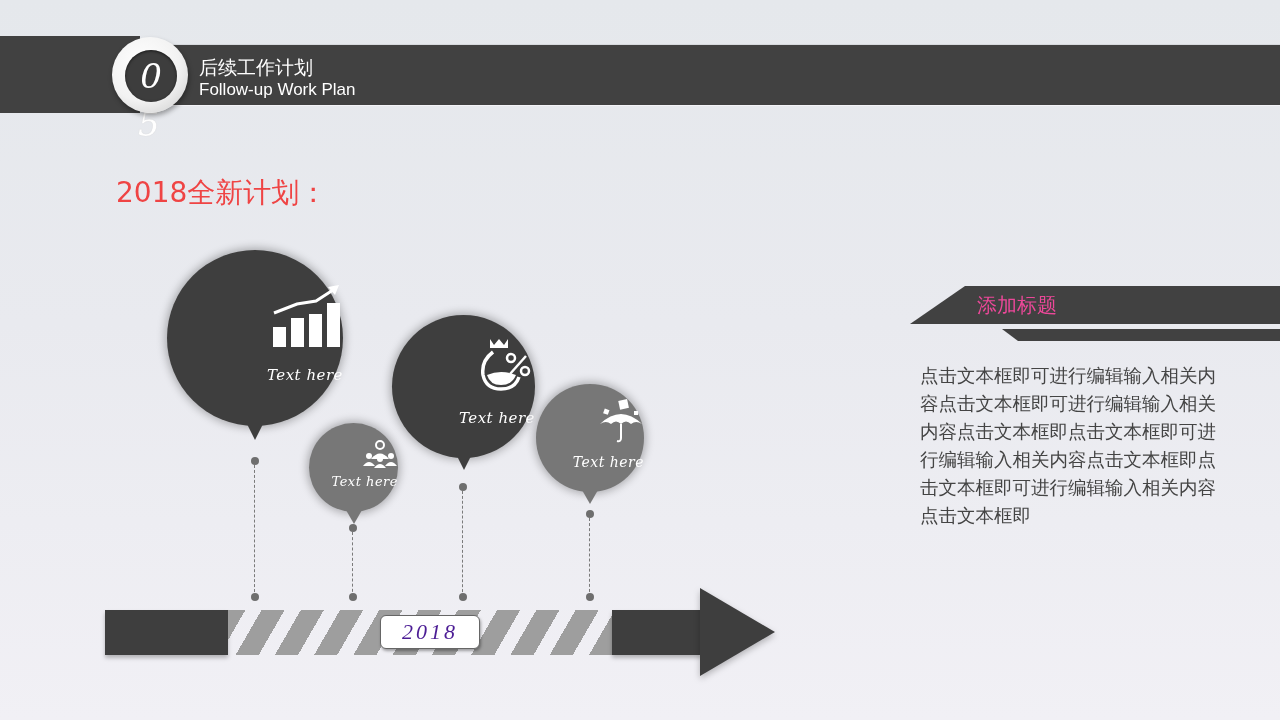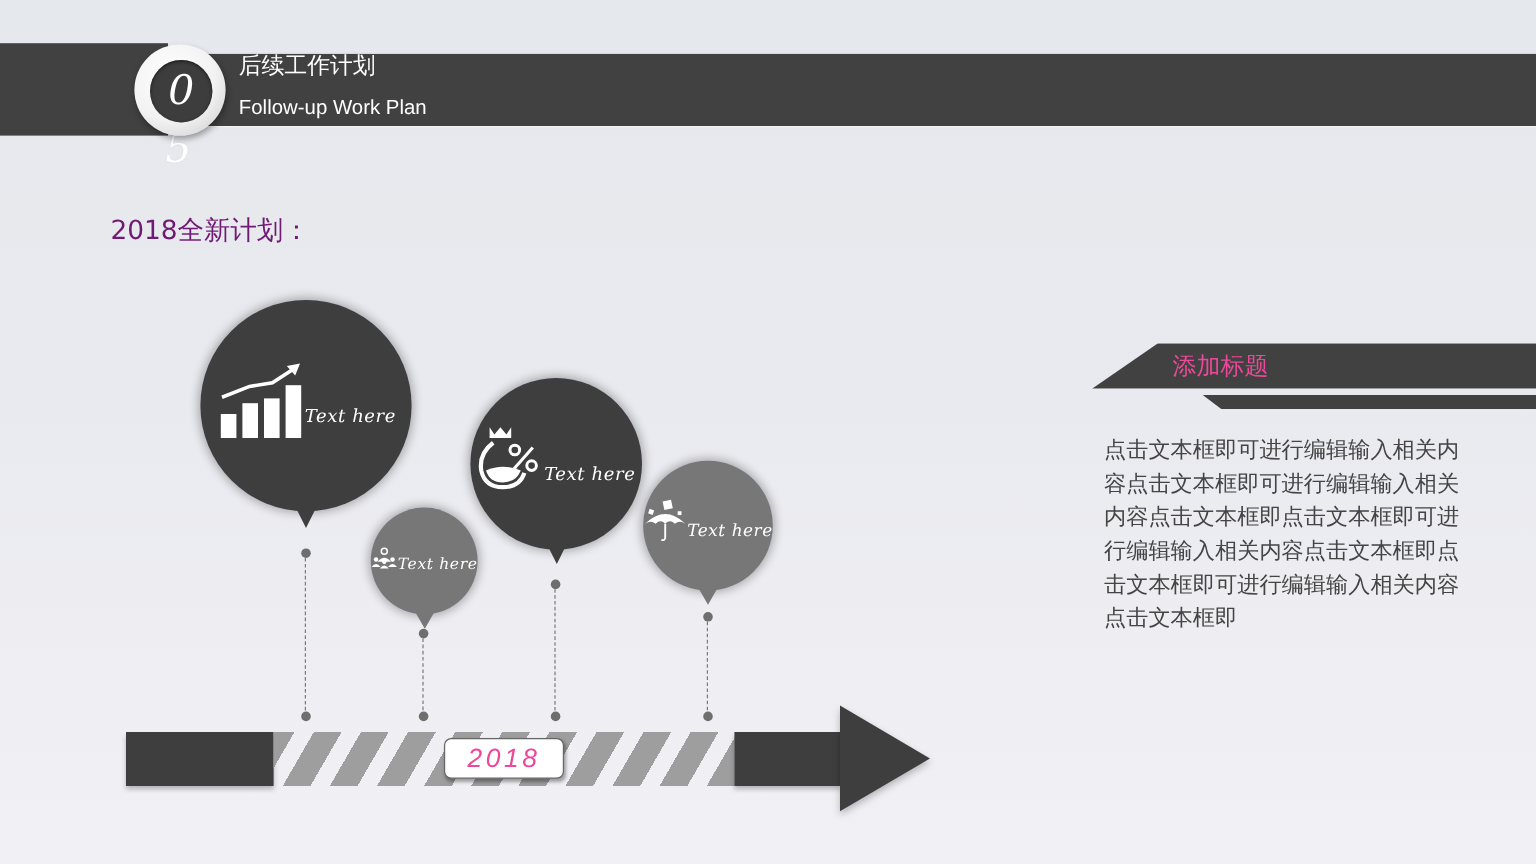--- a/index.html
+++ b/index.html
@@ -17,30 +17,30 @@
   .badge-ring { left:112px; top:37px; width:76px; height:76px; border-radius:50%;
     background: radial-gradient(circle at 40% 35%, #ffffff 0%, #f2f2f2 55%, #c9c9c9 100%);
     box-shadow: 1px 3px 5px rgba(0,0,0,0.35); }
   .badge-inner { left:125px; top:50px; width:52px; height:52px; border-radius:50%;
     background:#3d3d3d; box-shadow: inset 0 1px 3px rgba(0,0,0,0.6);
     color:#fff; font-family:"DejaVu Serif", serif; font-style:italic; font-size:34px;
     display:flex; align-items:center; justify-content:center; line-height:1; }
   .badge-digit2 { left:138px; top:104px; width:30px; height:40px; overflow:hidden;
     color:#fff; font-family:"DejaVu Serif", serif; font-style:italic; font-size:34px; line-height:40px;
     text-shadow: 0 0 1px #ccc; }
-  .hdr-title-cn { left:199px; top:44px; color:#fff; font-size:19px; line-height:22px; }
+  .hdr-title-cn { left:199px; top:56px; color:#fff; font-size:19px; line-height:22px; }
   .hdr-title-en { left:199px; top:80px; color:#fff; font-size:17px; line-height:20px;
     font-family:"Liberation Sans", sans-serif; }
 
-  .page-title { left:92px; top:173px; font-size:22px; color:#701a75; line-height:40px; }
+  .page-title { left:116px; top:173px; font-size:28px; color:#ef4444; line-height:40px; }
 
   
   .bubble { position:absolute; border-radius:50%;
-    box-shadow: 0 0 8px 2px rgba(0,0,0,0.28); display:flex; 
-    align-items:center; justify-content:center; color:#fff; }
+    box-shadow: 0 0 8px 2px rgba(0,0,0,0.28); display:flex; flex-direction:column;
+    align-items:flex-end; justify-content:center; color:#fff; }
   .bubble .tip { position:absolute; left:50%; bottom:-12px; width:0; height:0; margin-left:-8px;
     border-left:8px solid transparent; border-right:8px solid transparent; }
   .bubble.dark { background:#3e3e3e; }
   .bubble.dark .tip { border-top:16px solid #3e3e3e; }
   .bubble.gray { background:#777; }
   .bubble.gray .tip { border-top:14px solid #777; }
   .btext { font-family:"DejaVu Serif", serif; font-style:italic; color:#fff; white-space:nowrap;
     letter-spacing:0.5px; }
 
   .dot { position:absolute; width:8px; height:8px; border-radius:50%; background:#6e6e6e; }
@@ -49,24 +49,24 @@
   
   .bar-left { left:105px; top:610px; width:123px; height:45px; background:#3e3e3e;
     box-shadow: 0 3px 4px rgba(0,0,0,0.25); }
   .bar-stripes { left:228px; top:610px; width:384px; height:45px;
     background: repeating-linear-gradient(-60deg, #9e9e9e 0 20px, transparent 20px 34px); }
   .bar-right { left:612px; top:610px; width:90px; height:45px; background:#3e3e3e;
     box-shadow: 0 3px 4px rgba(0,0,0,0.25); }
   .arrow-head { left:700px; top:588px; width:0; height:0;
     border-top:44.5px solid transparent; border-bottom:44.5px solid transparent;
     border-left:75px solid #3e3e3e; filter: drop-shadow(0 3px 3px rgba(0,0,0,0.25)); }
-  .year-box { left:370px; top:615px; width:100px; height:34px; background:#fff; border-radius:6px;
+  .year-box { left:380px; top:615px; width:100px; height:34px; background:#fff; border-radius:6px;
     border:1px solid #666; box-shadow: 1px 2px 3px rgba(0,0,0,0.35); box-sizing:border-box;
     display:flex; align-items:center; justify-content:center;
-    font-family:Liberation Sans, sans-serif; font-style:italic; font-size:22px; color:#ec4899; letter-spacing:3px; }
+    font-family:Liberation Serif, serif; font-style:italic; font-size:22px; color:#4c1d95; letter-spacing:3px; }
 
   
   .sec-banner { left:910px; top:286px; width:370px; height:38px; background:#414141;
     clip-path: polygon(55px 0, 100% 0, 100% 100%, 0 100%); }
   .sec-underbar { left:1002px; top:329px; width:278px; height:12px; background:#414141;
     clip-path: polygon(0 0, 100% 0, 100% 100%, 16px 100%); }
   .sec-title { left:977px; top:292px; color:#ec4899; font-size:20px; line-height:26px; }
   .sec-body { left:920px; top:362px; width:300px; color:#444; font-size:18.5px; line-height:28px;
     word-break:break-all; }
 </style>

